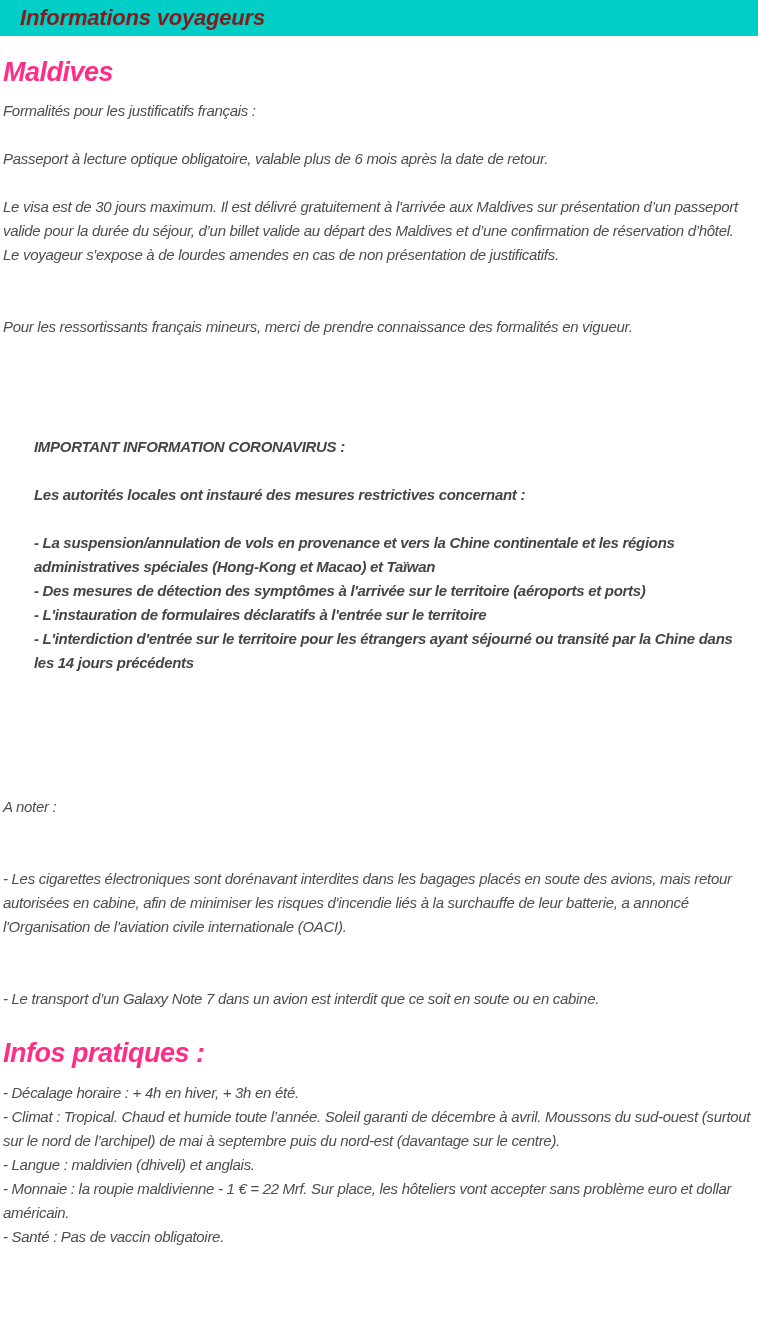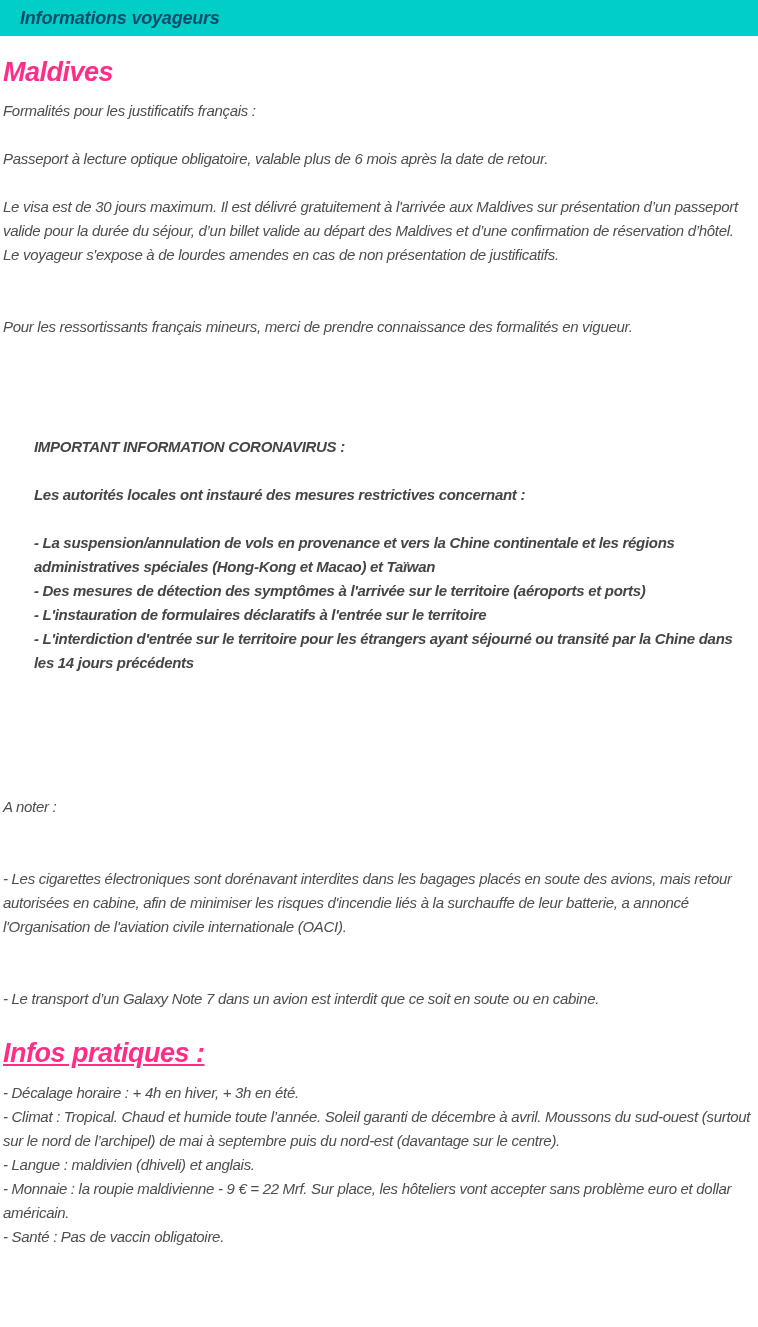--- a/index.html
+++ b/index.html
@@ -18,22 +18,22 @@
   }
   .topbar {
     height: 36px;
     background: var(--header-bg);
     display: flex;
     align-items: center;
     padding-left: 20px;
   }
   .topbar-title {
     margin: 0;
-    color: #0c4a6e;
-    font-size: 18px;
+    color: #7f1d1d;
+    font-size: 22px;
     font-style: italic;
     font-weight: bold;
     letter-spacing: -0.2px;
   }
   .article {
     padding: 0 2px 0 3px;
   }
   .country-title {
     color: var(--accent-pink);
     font-style: italic;
@@ -44,21 +44,20 @@
     margin: 20px 0 11px 0;
   }
   .sub-title {
     color: var(--accent-pink);
     font-style: italic;
     font-weight: bold;
     font-size: 27px;
     line-height: 32px;
     letter-spacing: -0.5px;
     margin: 26px 0 12px 0;
-    text-decoration: underline;
   }
   .line {
     margin: 0;
     min-height: 24px;
     line-height: 24px;
     font-size: 15px;
     font-style: italic;
     letter-spacing: -0.3px;
     color: var(--body-text);
   }
@@ -108,17 +107,17 @@
         <p class="line"></p>
         <p class="line"></p>
         <p class="line">- Les cigarettes électroniques sont dorénavant interdites dans les bagages placés en soute des avions, mais retour autorisées en cabine, afin de minimiser les risques d'incendie liés à la surchauffe de leur batterie, a annoncé l'Organisation de l'aviation civile internationale (OACI).</p>
         <p class="line"></p>
         <p class="line"></p>
         <p class="line">- Le transport d’un Galaxy Note 7 dans un avion est interdit que ce soit en soute ou en cabine.</p>
         <h2 class="sub-title">Infos pratiques :</h2>
         <p class="line">- Décalage horaire : + 4h en hiver, + 3h en été.</p>
         <p class="line">- Climat : Tropical. Chaud et humide toute l’année. Soleil garanti de décembre à avril. Moussons du sud-ouest (surtout sur le nord de l’archipel) de mai à septembre puis du nord-est (davantage sur le centre).</p>
         <p class="line">- Langue : maldivien (dhiveli) et anglais.</p>
-        <p class="line">- Monnaie : la roupie maldivienne - 9 € = 22 Mrf. Sur place, les hôteliers vont accepter sans problème euro et dollar américain.</p>
+        <p class="line">- Monnaie : la roupie maldivienne - 1 € = 22 Mrf. Sur place, les hôteliers vont accepter sans problème euro et dollar américain.</p>
         <p class="line">- Santé : Pas de vaccin obligatoire.</p>
       </div>
   </main>
 </div>
 
 </body></html>

